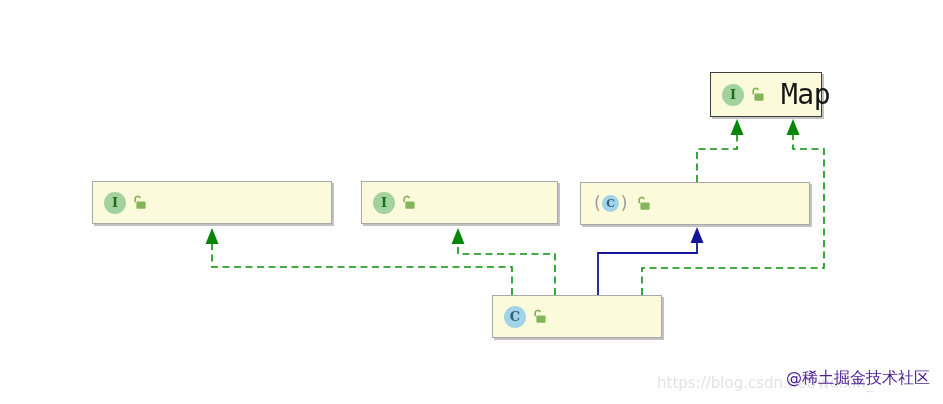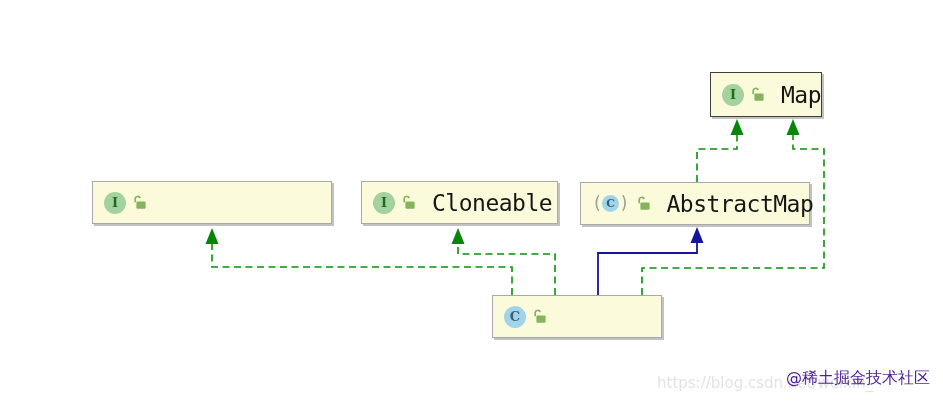--- a/index.html
+++ b/index.html
@@ -18,21 +18,21 @@
     background:#fbfbdc;
     border:1px solid #a9a9a9;
     box-shadow:2px 2px 0 0 #c2c2c2;
     padding:0 8px 0 11px;
     box-sizing:border-box;
     gap:7px;
     cursor:default;
   }
   .node .label{
     font-family:"DejaVu Sans Mono","Liberation Mono",monospace;
-    font-size:23px;
+    font-size:28px;
     letter-spacing:-0.5px;
     color:#161616;
     margin-left:8px;
     white-space:nowrap;
   }
   .icon-circle{
     width:22px;height:22px;border-radius:50%;
     display:flex;align-items:center;justify-content:center;
     font-family:"DejaVu Serif","Liberation Serif",serif;
     font-weight:bold;font-size:13px;
@@ -109,36 +109,34 @@
   </div>
 
   <div class="node" id="node-cloneable">
     <span class="icon-circle icon-interface">I</span>
     <span class="lock-icon">
       <svg width="15" height="15" viewBox="0 0 15 15">
         <path d="M2.2 7.2 V4.4 A2.6 2.6 0 0 1 7.2 3.1" fill="none" stroke="#85b45c" stroke-width="1.7"></path>
         <rect x="3.4" y="6.4" width="9.2" height="7.4" rx="1.2" fill="#85b45c"></rect>
       </svg>
     </span>
-    <span class="label">Cloneable</span>
   </div>
 
   <div class="node" id="node-abstractmap">
     <span class="abstract-wrap">
       <span class="paren">(</span>
       <span class="icon-circle icon-class">C</span>
       <span class="paren">)</span>
     </span>
     <span class="lock-icon">
       <svg width="15" height="15" viewBox="0 0 15 15">
         <path d="M2.2 7.2 V4.4 A2.6 2.6 0 0 1 7.2 3.1" fill="none" stroke="#85b45c" stroke-width="1.7"></path>
         <rect x="3.4" y="6.4" width="9.2" height="7.4" rx="1.2" fill="#85b45c"></rect>
       </svg>
     </span>
-    <span class="label">AbstractMap</span>
   </div>
 
   <div class="node" id="node-hashmap">
     <span class="icon-circle icon-class">C</span>
     <span class="lock-icon">
       <svg width="15" height="15" viewBox="0 0 15 15">
         <path d="M2.2 7.2 V4.4 A2.6 2.6 0 0 1 7.2 3.1" fill="none" stroke="#85b45c" stroke-width="1.7"></path>
         <rect x="3.4" y="6.4" width="9.2" height="7.4" rx="1.2" fill="#85b45c"></rect>
       </svg>
     </span>

